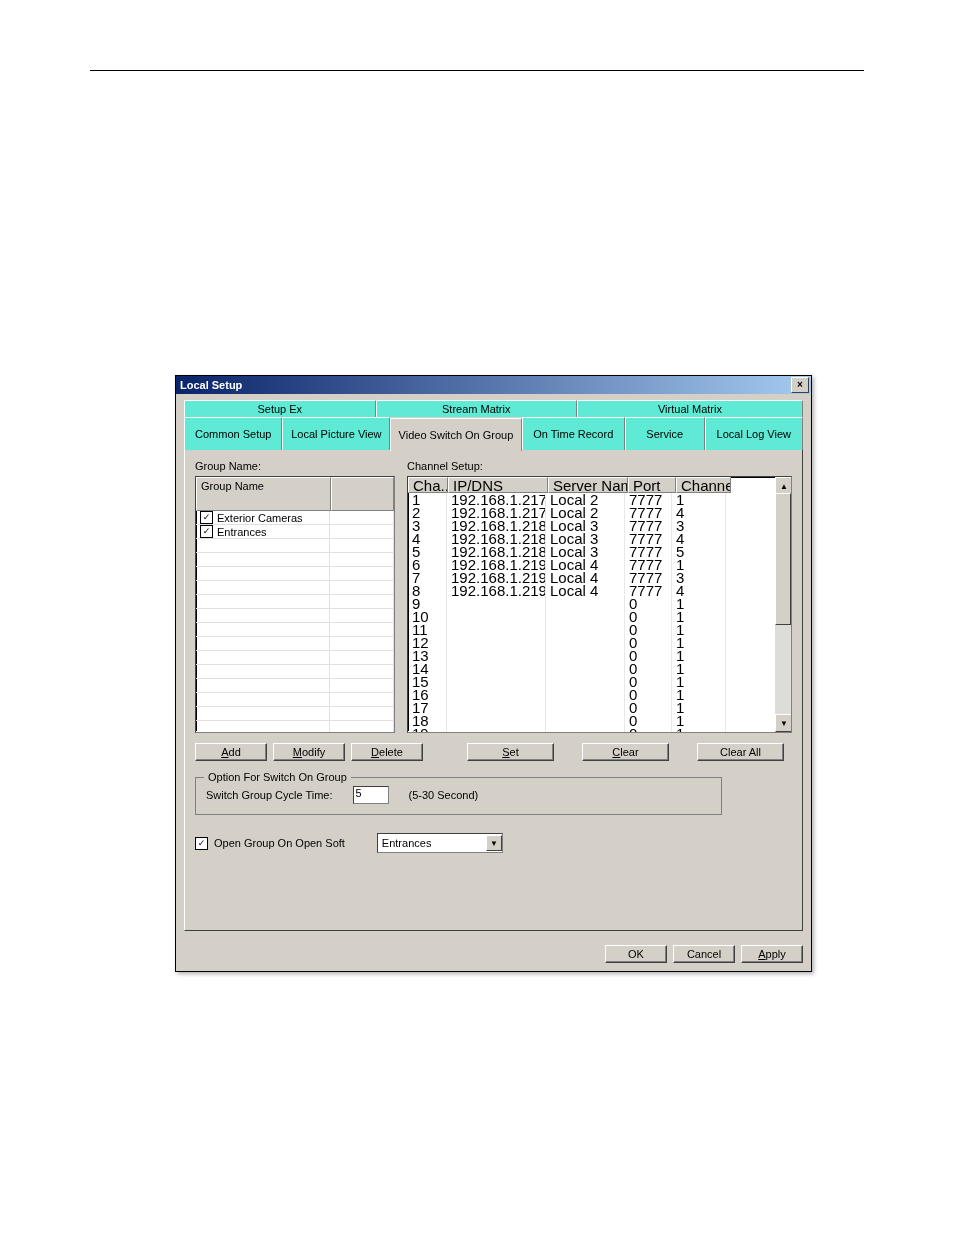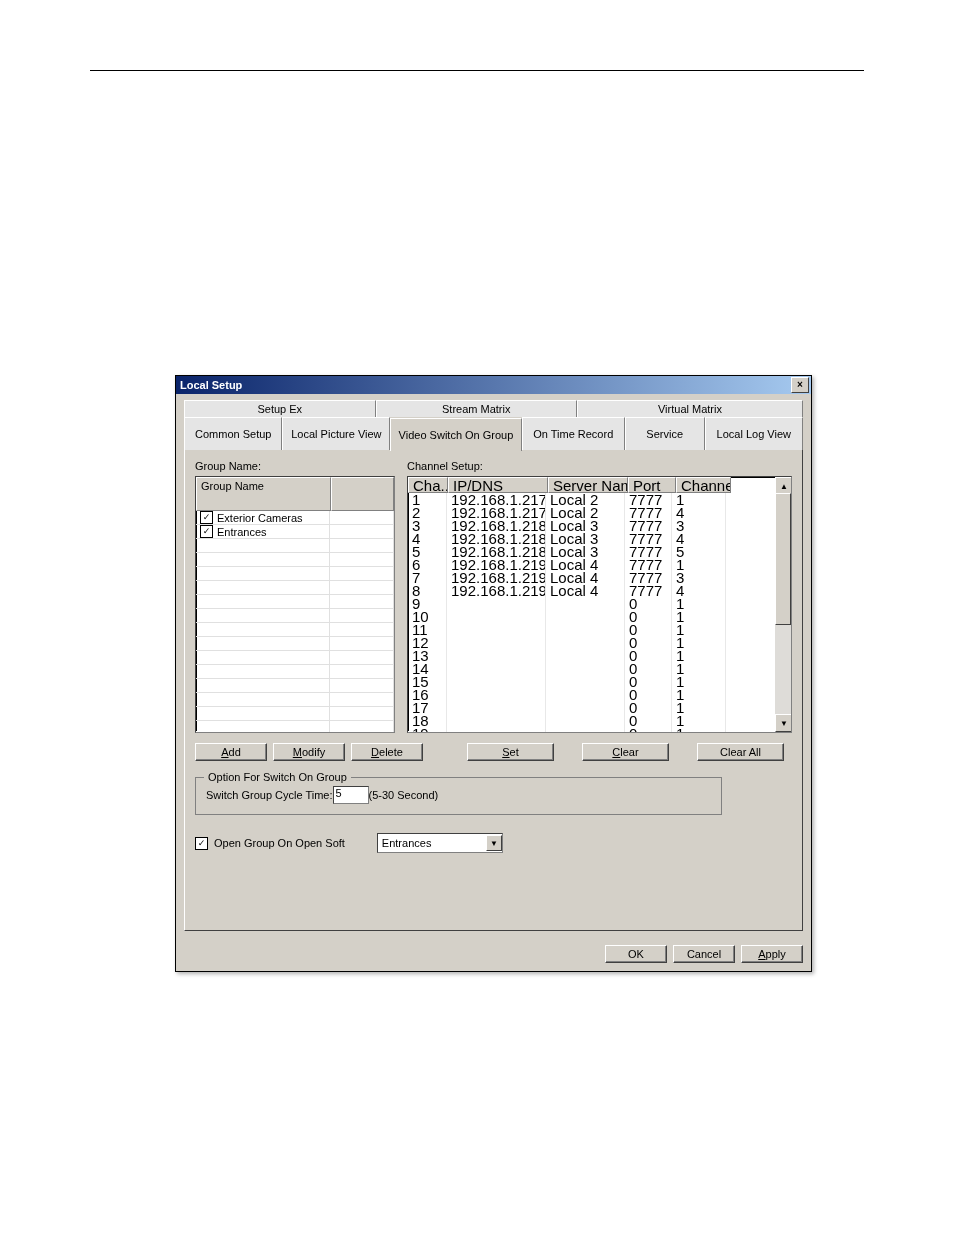--- a/index.html
+++ b/index.html
@@ -67,21 +67,21 @@
   .tabrow {
     display: flex;
     position: relative;
     z-index: 2;
   }
   .tab {
     border: 1px solid #808080;
     border-bottom: none;
     border-top-color: #fff;
     border-left-color: #fff;
-    background: #e5e5e5;
+    background: #5eead4;
     padding: 2px 6px;
     margin-right: 0px;
     cursor: default;
     white-space: nowrap;
     text-align: center;
   }
   .tabrow2 .tab {
     padding: 10px 6px;
   }
   .tab.active {
@@ -271,21 +271,21 @@
   .fieldset .legend {
     position: absolute;
     top: -7px;
     left: 8px;
     background: #D4D0C8;
     padding: 0 4px;
   }
   .inline {
     display: flex;
     align-items: center;
-    gap: 0;
+    gap: 20px;
   }
   .numinput {
     width: 30px;
     height: 16px;
     border: 1px solid #808080;
     border-top-color: #404040;
     border-left-color: #404040;
     background: #fff;
     padding: 0 2px;
     box-shadow: inset -1px -1px 0 #fff;

